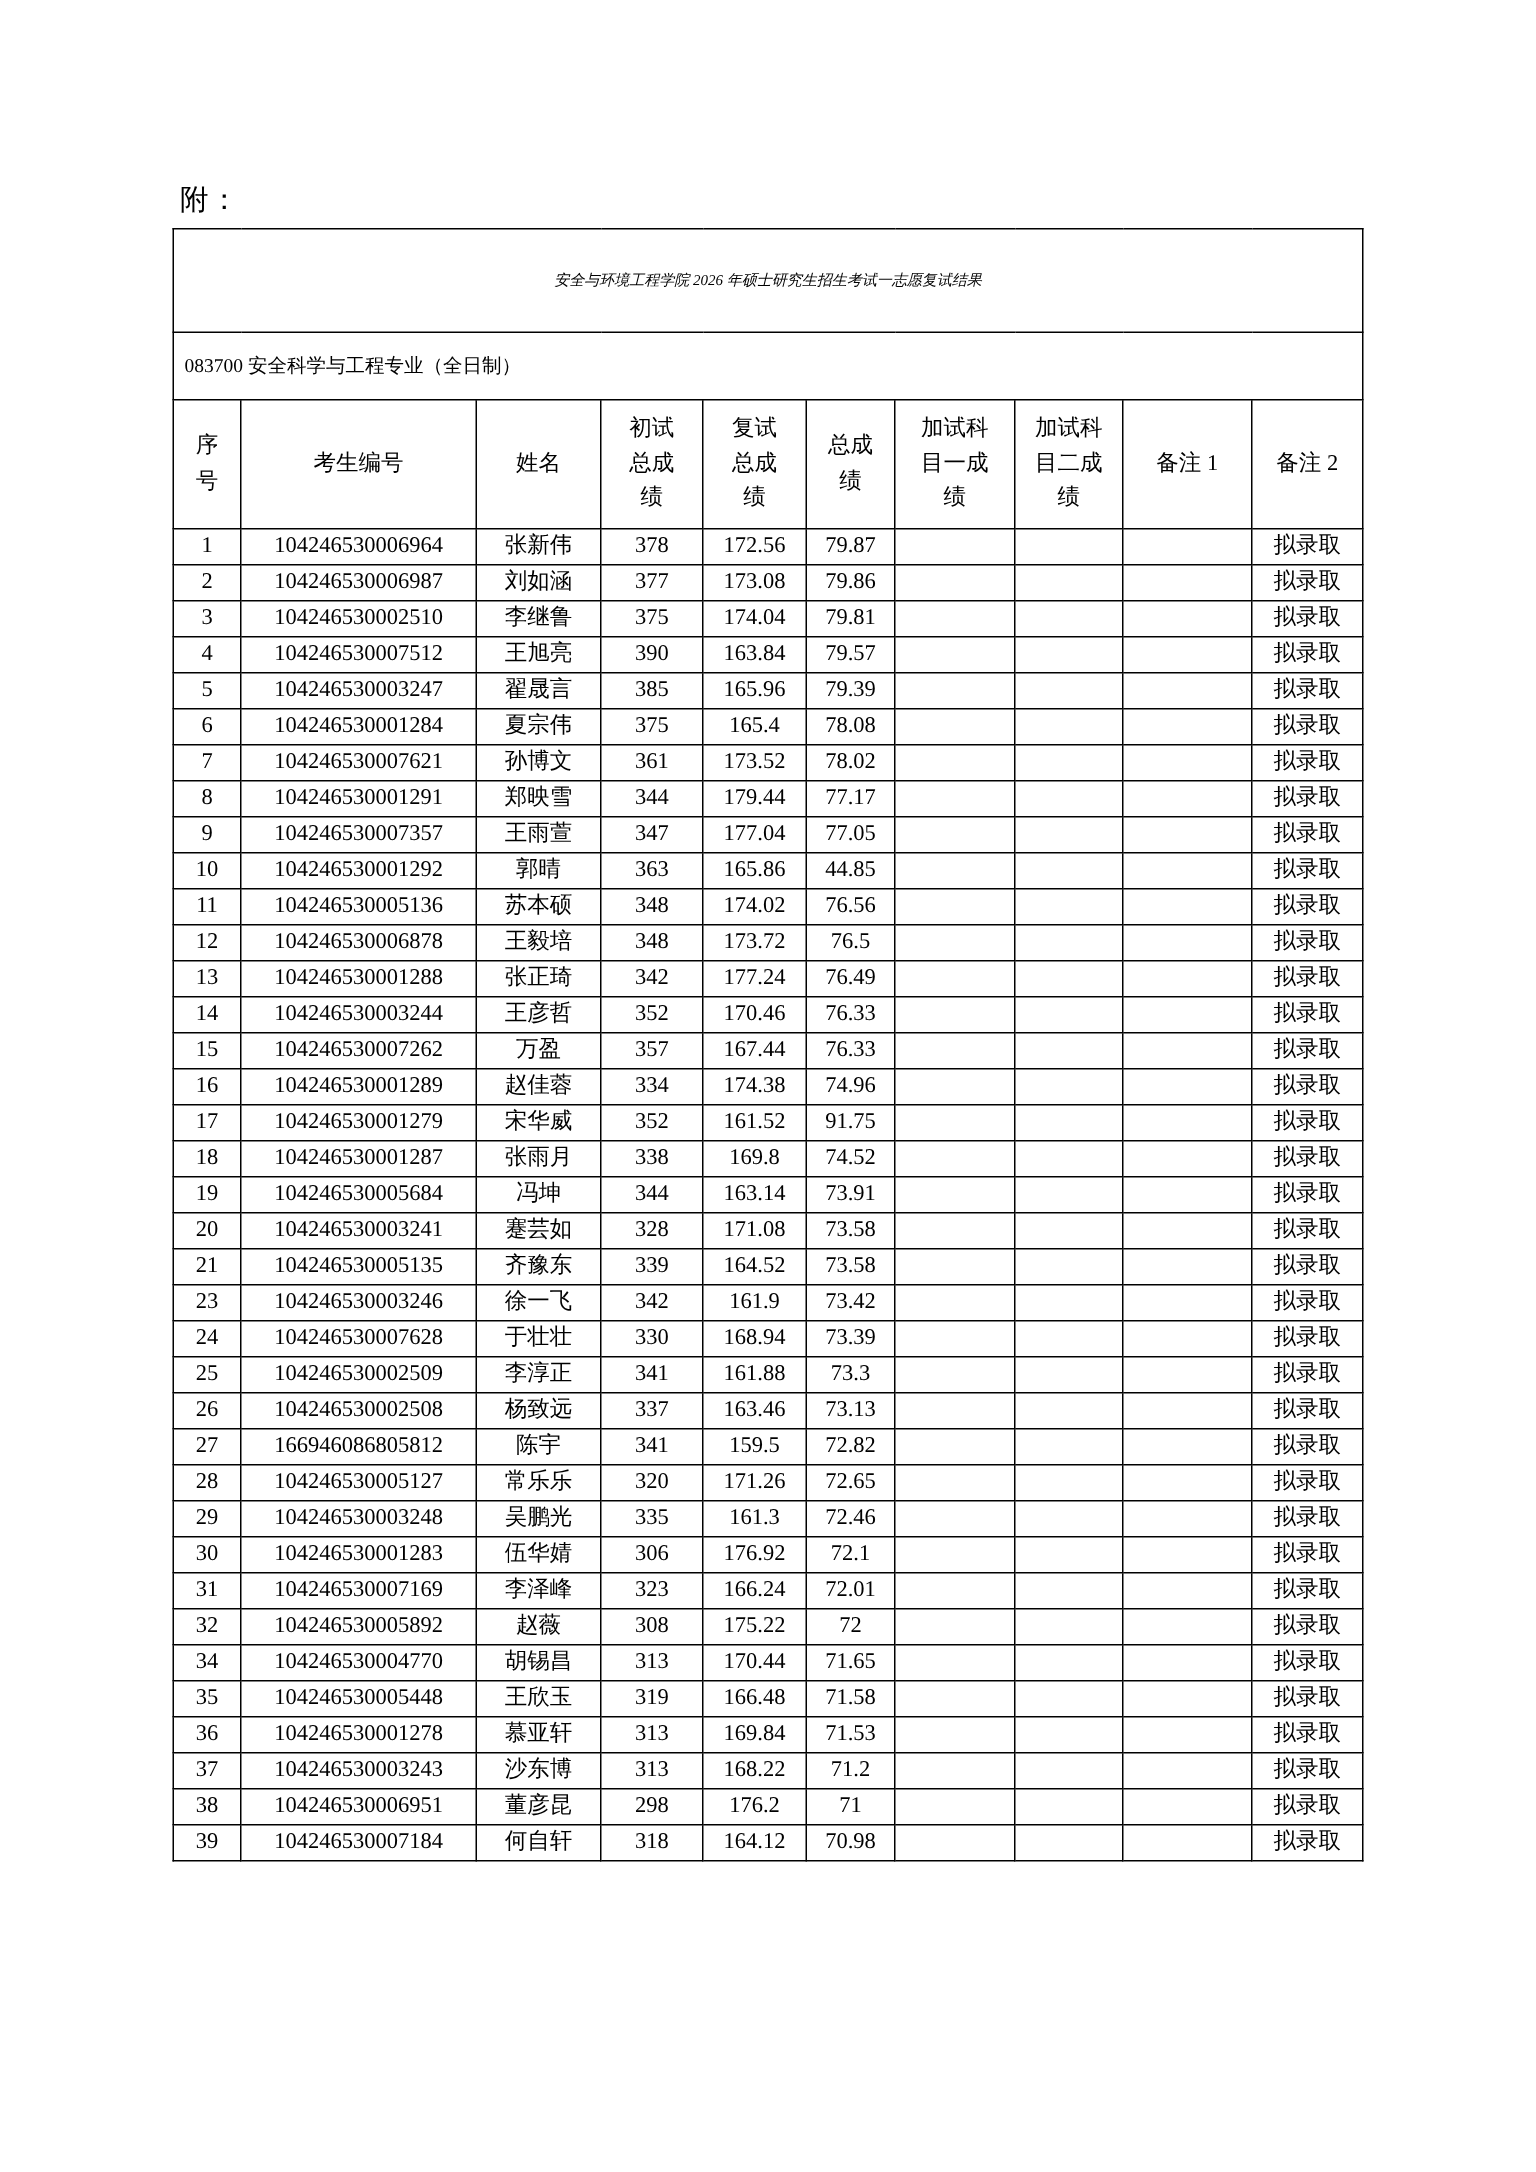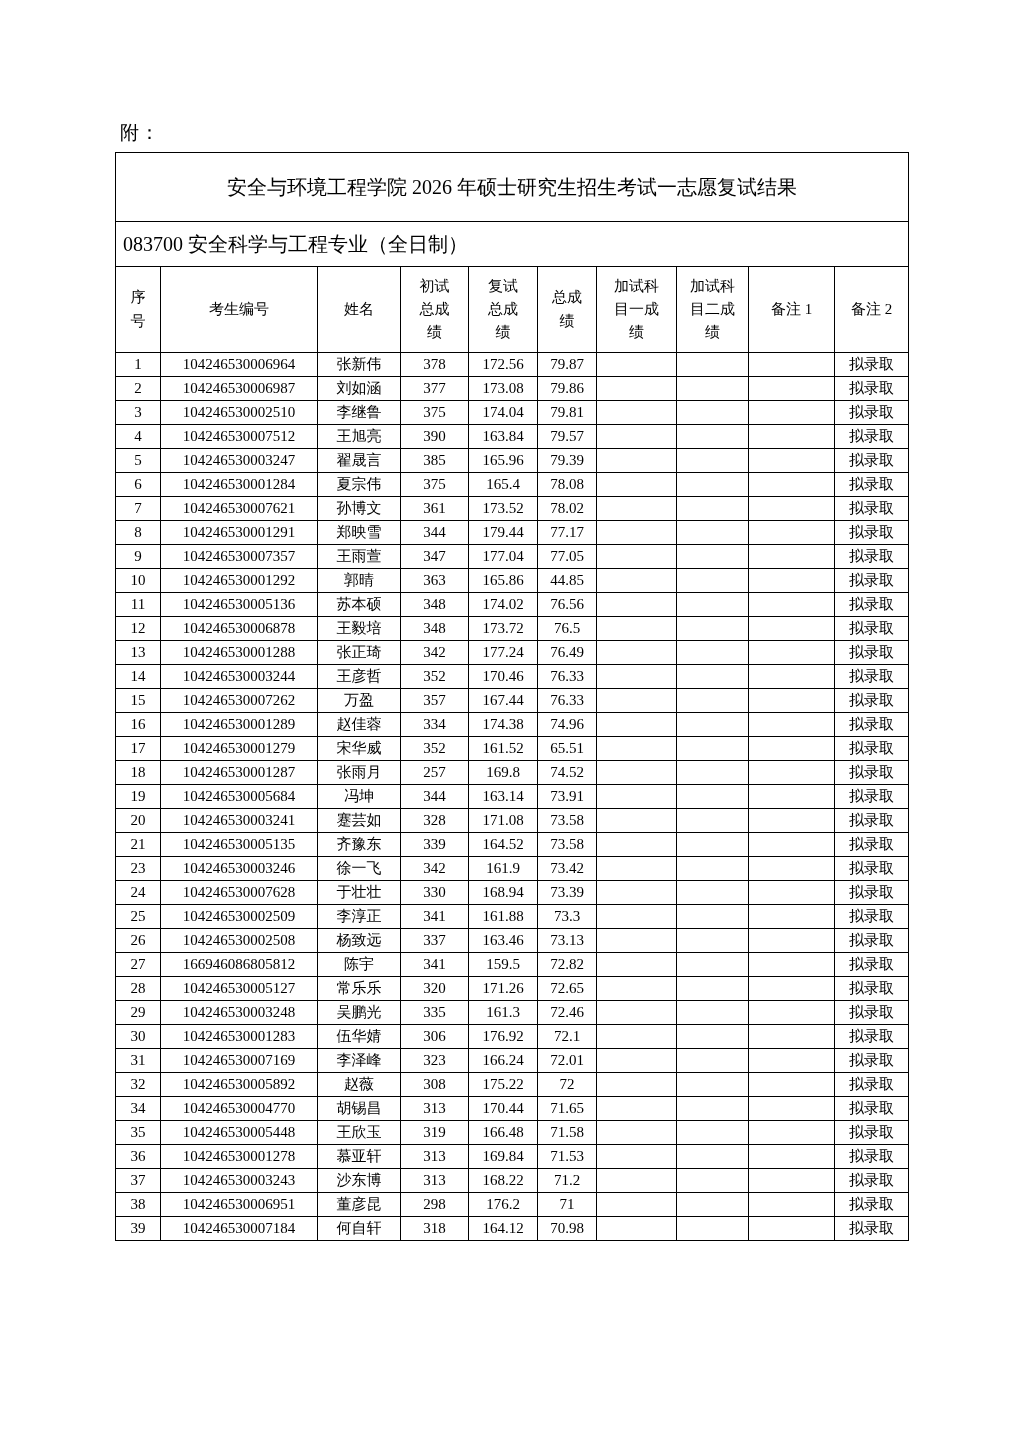--- a/index.html
+++ b/index.html
@@ -38,25 +38,26 @@
   table.results td, table.results th {
     border: 1px solid #000000;
     text-align: center;
     vertical-align: middle;
     font-weight: normal;
     padding: 0;
     overflow: hidden;
   }
   tr.title-row td {
     height: 68px;
-    font-size: 20px;
+    font-size: 10px;
+    font-style: italic;
   }
   tr.subtitle-row td {
     height: 44px;
-    font-size: 20px;
+    font-size: 13px;
     text-align: left;
     padding-left: 7px;
     margin-left: 24px;
   }
   tr.header-row th {
     height: 85px;
     font-size: 15px;
     line-height: 1.55;
     white-space: pre-line;
   }
@@ -308,31 +309,31 @@
           <td></td>
           <td></td>
           <td>拟录取</td>
         </tr>
         <tr>
           <td>17</td>
           <td>104246530001279</td>
           <td>宋华威</td>
           <td>352</td>
           <td>161.52</td>
-          <td>65.51</td>
+          <td>91.75</td>
           <td></td>
           <td></td>
           <td></td>
           <td>拟录取</td>
         </tr>
         <tr>
           <td>18</td>
           <td>104246530001287</td>
           <td>张雨月</td>
-          <td>257</td>
+          <td>338</td>
           <td>169.8</td>
           <td>74.52</td>
           <td></td>
           <td></td>
           <td></td>
           <td>拟录取</td>
         </tr>
         <tr>
           <td>19</td>
           <td>104246530005684</td>

